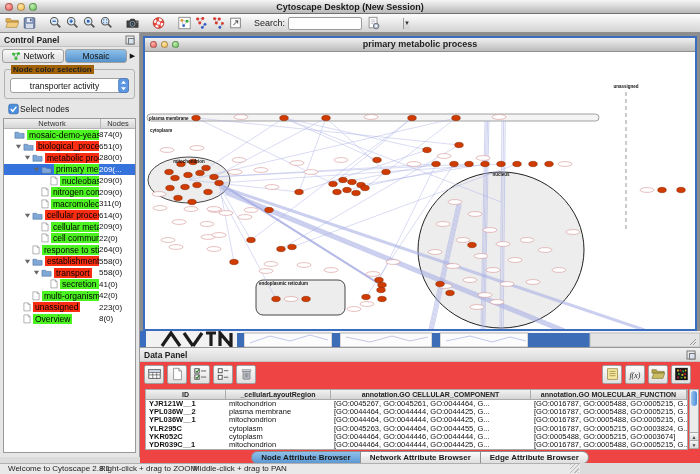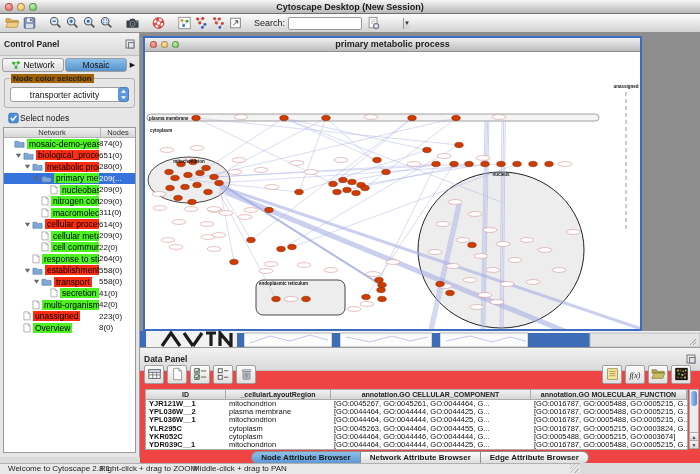--- a/index.html
+++ b/index.html
@@ -18,21 +18,21 @@
 .icon{display:inline-flex;width:17px;height:16px;align-items:center;justify-content:center}
 .icon svg{width:15px;height:14px}
 #tb-icons .icon:nth-child(3),#tb-icons .icon:nth-child(7),#tb-icons .icon:nth-child(8),#tb-icons .icon:nth-child(9){margin-left:9px}
 #search-wrap{display:flex;align-items:center;margin-left:10px;gap:3px}
 #search-wrap label{font-size:9px;color:#222}
 #search-box{display:flex;width:74px;height:13px;background:#fff;border:1px solid #9a9a9a;border-radius:2px}
 #search-input{flex:1;border:none;outline:none;font-size:8px;padding:0 2px;background:transparent;font-family:inherit}
 #search-drop{width:11px;border-left:1px solid #9a9a9a;background:linear-gradient(#f4f4f4,#d0d0d0);font-size:6px;line-height:11px;text-align:center;color:#333}
 
 #control-panel{position:absolute;left:0;top:33px;width:140px;height:424px;background:#e6e6e6;border-right:1px solid #9a9a9a;display:flex;flex-direction:column}
-.panel-head{height:23px;display:flex;align-items:center;justify-content:space-between;padding:0 4px;background:linear-gradient(#f2f2f2,#d9d9d9);border-bottom:1px solid #c2c2c2}
+.panel-head{height:14px;display:flex;align-items:center;justify-content:space-between;padding:0 4px;background:linear-gradient(#f2f2f2,#d9d9d9);border-bottom:1px solid #c2c2c2}
 .panel-head .pt{font-size:8.5px;font-weight:bold;color:#222}
 #cp-tabs{height:17px;display:flex;align-items:center;padding:1px 2px;gap:1px}
 .cp-tab{flex:1;height:14px;display:flex;align-items:center;justify-content:center;gap:2px;font-size:8.5px;border:1px solid #9f9f9f;border-radius:3px;background:linear-gradient(#fafafa,#dcdcdc);color:#111;overflow:hidden}
 .cp-tab.active{background:linear-gradient(#8cc0ea,#5592cc);font-weight:normal}
 .cp-arrow{width:9px;font-size:7px;color:#111;text-align:center}
 #ncs-group{margin:5px 4px 2px;border:1px solid #b3b3b3;border-radius:3px;position:relative;padding:8px 5px 5px;background:#e6e6e6}
 #ncs-group .glabel{position:absolute;top:-5px;left:6px;font-size:8px;font-weight:bold;background:#a16207;padding:0 2px;color:#222}
 #ncs-dd{height:15px;background:#fff;border:1px solid #9f9f9f;border-radius:3px;display:flex;align-items:center}
 #ncs-dd .ddv{flex:1;text-align:center;font-size:8.5px;color:#111;overflow:hidden;white-space:nowrap}
 #ncs-dd .stepper{width:11px;height:15px;margin-right:-1px;display:flex}
@@ -45,21 +45,21 @@
 .trow.sel{background:#3672dc}
 .ind{flex-shrink:0}
 .exp{width:8px;flex-shrink:0;display:flex}
 .exp svg{width:7px;height:7px}
 .ticon{flex-shrink:0;display:flex;margin-right:2px}
 .tlab{padding:0 2px;color:#000;overflow:hidden;flex-shrink:1}
 .tcnt{margin-left:auto;width:36px;flex-shrink:0;font-size:8px;color:#111}
 .trow.sel .tcnt{color:#fff}
 
 #mdi{position:absolute;left:140px;top:33px;right:0;bottom:11px;background:#8d8d8d;overflow:hidden}
-#net-window{position:absolute;left:3px;top:3px;width:499px;height:295px;border:2px solid #3a6cc0;background:#fff;display:flex;flex-direction:column}
+#net-window{position:absolute;left:3px;top:3px;width:554px;height:295px;border:2px solid #3a6cc0;background:#fff;display:flex;flex-direction:column}
 #net-title{height:14px;position:relative;background:linear-gradient(#f0f0f0,#bcbcbc);border-bottom:1px solid #8f8f8f;flex-shrink:0}
 #net-title .lights{top:3px}
 #net-title .light{width:7px;height:7px}
 #net-title .t{text-align:center;font-size:9px;font-weight:bold;line-height:13px;color:#222}
 #net-canvas{flex:1;position:relative;background:#fff;overflow:hidden}
 #bg-strip{position:absolute;left:0;top:298px;width:560px;height:16px}
 
 #data-panel{position:absolute;left:0;top:314px;width:560px;height:116px;background:#ef4444;border-top:1px solid #9a9a9a}
 #dp-toolbar{position:absolute;top:15px;left:4px;right:6px;height:22px;display:flex;align-items:center}
 .dp-btn{width:20px;height:19px;border:1px solid #9f9f9f;border-radius:2px;background:linear-gradient(#fcfcfc,#e0e0e0);display:inline-flex;align-items:center;justify-content:center;margin-right:3px}

